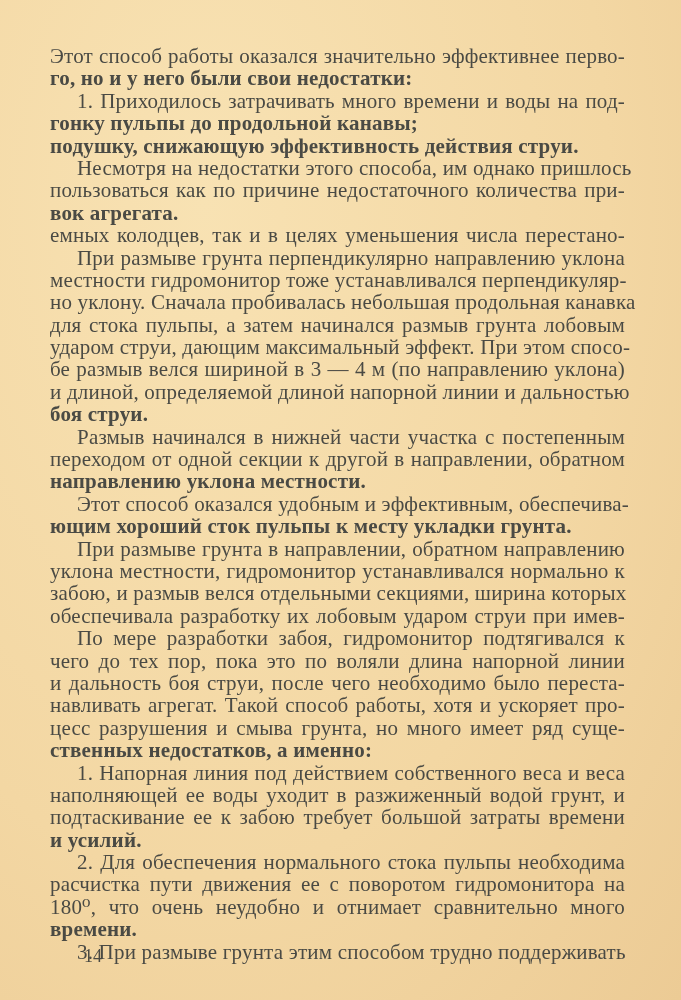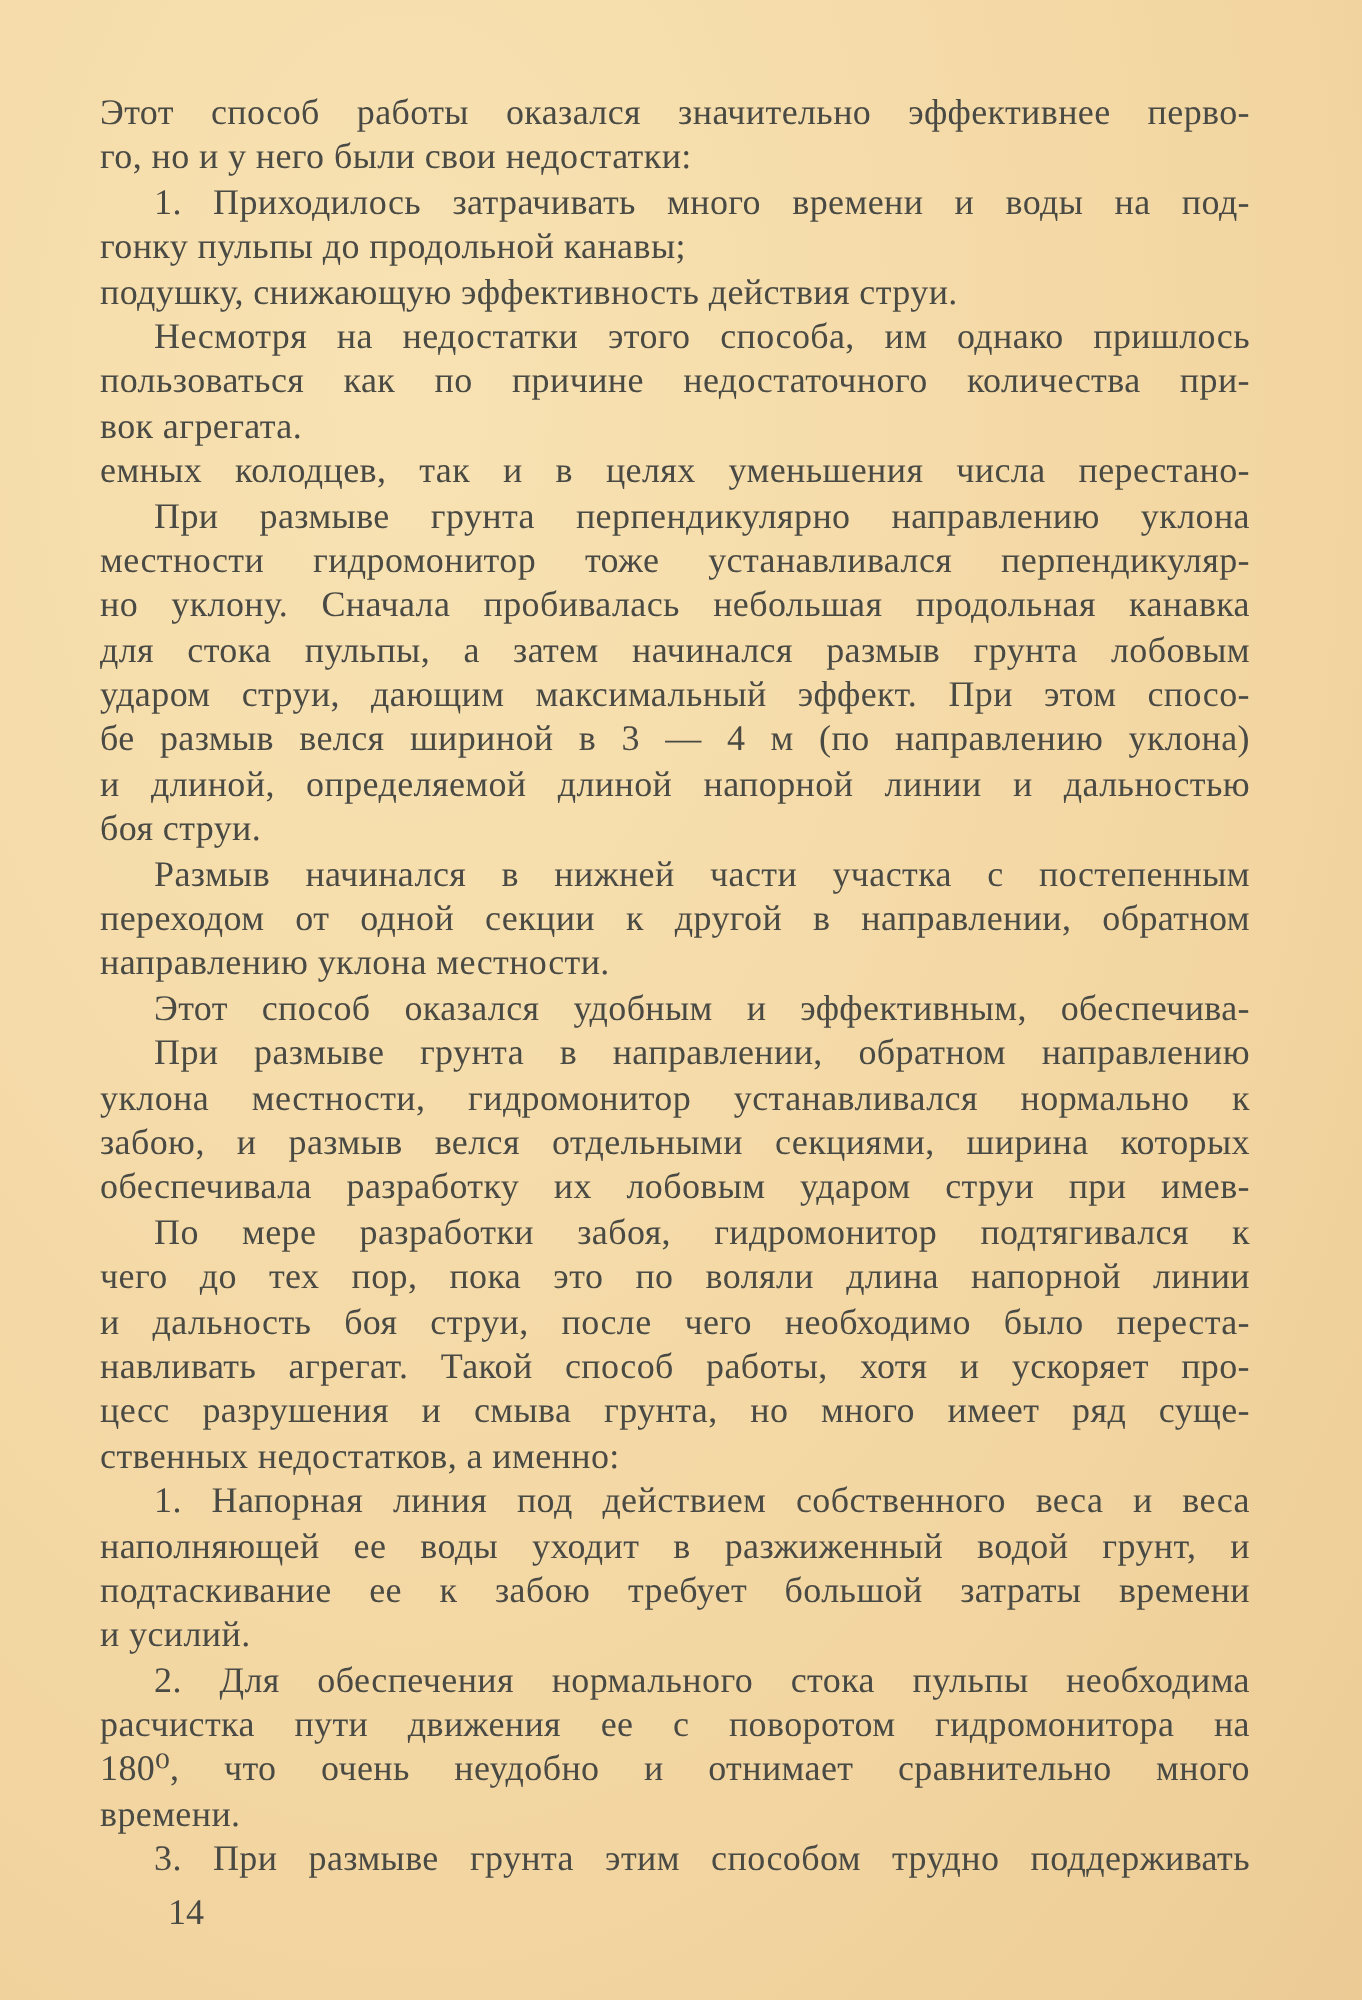--- a/index.html
+++ b/index.html
@@ -12,27 +12,27 @@
     color: #4a4a44;
   }
   .page { position: absolute; left: 0; top: 0; width: 681px; height: 1000px; }
   .textblock {
     position: absolute; left: 50px; top: 45px; width: 575px;
   }
   .line {
     display: block;
     height: 22.4px;
     line-height: 22.4px;
-    font-size: 18px;
+    font-size: 21px;
     white-space: nowrap;
     text-align: justify;
     text-align-last: justify;
     letter-spacing: 0.2px;
   }
-  .line.last { text-align-last: left; }
+  .line.last { text-align-last: left; font-weight: bold; }
   .line.indent { padding-left: 27px; }
   .page-number {
     position: absolute; left: 84px; top: 946px;
     font-size: 18px; color: #4a4a44; font-family: Liberation Serif, serif;
   }
 </style>
 </head>
 <body>
 
 <div class="page">
@@ -51,20 +51,21 @@
       <span class="line">но уклону. Сначала пробивалась небольшая продольная канавка</span>
       <span class="line">для стока пульпы, а затем начинался размыв  грунта  лобовым</span>
       <span class="line">ударом струи, дающим максимальный эффект. При этом спосо-</span>
       <span class="line">бе размыв велся шириной в 3 — 4 м  (по  направлению уклона)</span>
       <span class="line">и длиной, определяемой длиной напорной линии  и дальностью</span>
       <span class="line last">боя струи.</span>
       <span class="line indent">Размыв начинался в нижней части  участка  с  постепенным</span>
       <span class="line">переходом от одной секции к другой в направлении, обратном</span>
       <span class="line last">направлению уклона местности.</span>
       <span class="line indent">Этот способ оказался удобным и эффективным, обеспечива-</span>
+      <span class="line last">ющим хороший сток пульпы к месту укладки грунта.</span>
       <span class="line indent">При размыве грунта в направлении, обратном  направлению</span>
       <span class="line">уклона местности, гидромонитор  устанавливался  нормально к</span>
       <span class="line">забою, и размыв велся отдельными секциями, ширина которых</span>
       <span class="line">обеспечивала разработку их лобовым ударом  струи при имев-</span>
       <span class="line indent">По мере разработки забоя,  гидромонитор  подтягивался  к</span>
       <span class="line">чего до тех пор, пока это по воляли длина  напорной  линии</span>
       <span class="line">и дальность боя струи, после чего необходимо  было переста-</span>
       <span class="line">навливать агрегат. Такой способ работы, хотя и ускоряет про-</span>
       <span class="line">цесс разрушения и смыва грунта,  но много  имеет ряд суще-</span>
       <span class="line last">ственных недостатков, а именно:</span>

